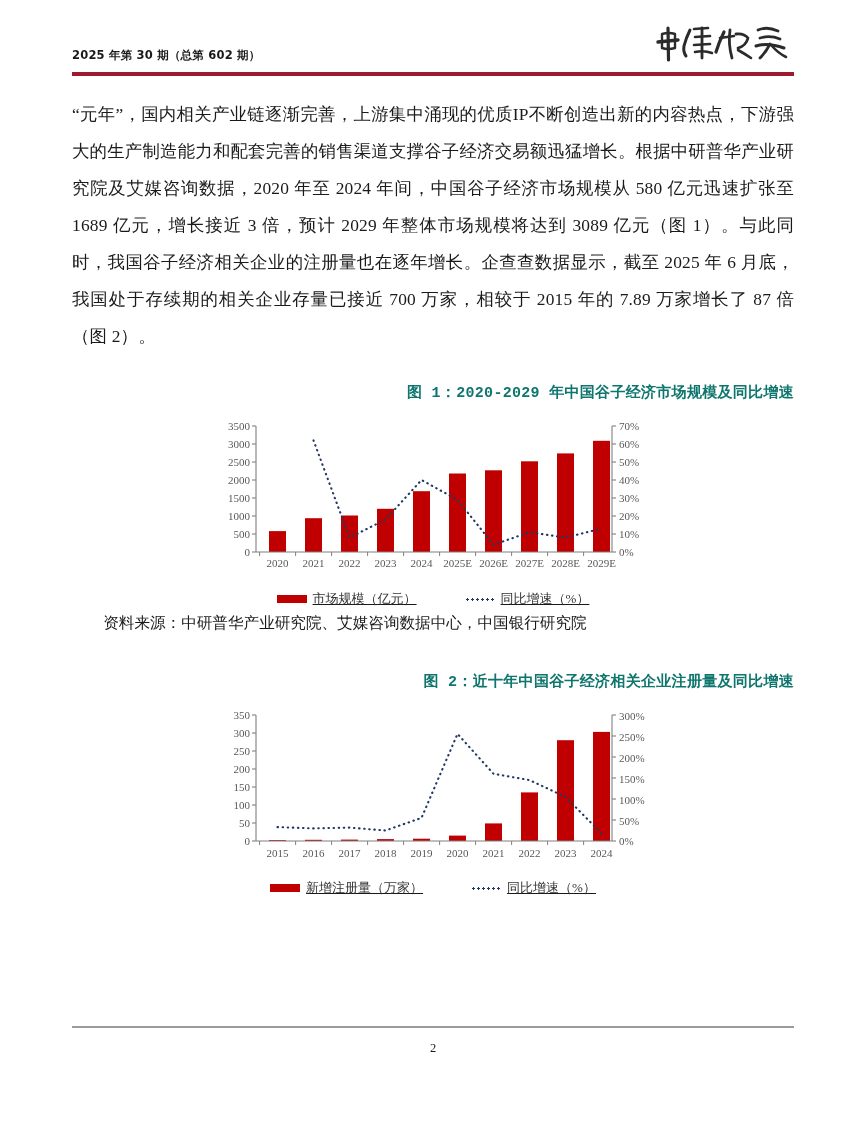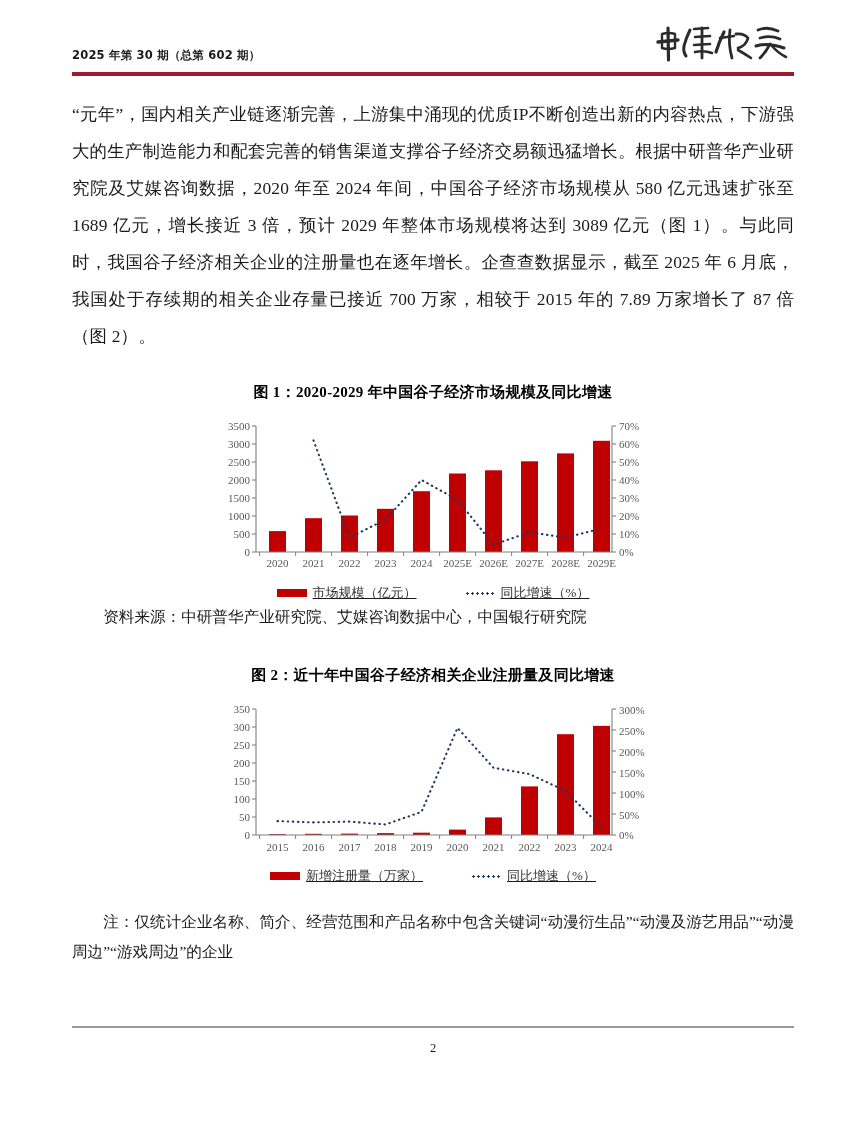--- a/index.html
+++ b/index.html
@@ -55,43 +55,43 @@
     margin-top: 14px;
     font-size: 17.4px;
     line-height: 37px;
     text-align: justify;
     text-justify: inter-ideograph;
     letter-spacing: 0.2px;
   }
 
   
   .fig-title {
-    text-align: center;
-    font-family: Liberation Serif, serif;
+    text-align: right;
+    font-family: Liberation Mono, monospace;
     font-size: 15px;
     font-weight: bold;
-    color: #000000;
+    color: #0f766e;
     letter-spacing: 0.3px;
   }
   .fig1-title { margin-top: 28px; }
   .fig2-title { margin-top: 34px; }
 
   .chart-wrap {
     margin: 12px auto 0 auto;
     width: 470px;
     text-decoration: underline;
   }
   .chart-svg { display: block; }
 
   .legend {
     display: flex;
     justify-content: center;
     align-items: center;
     gap: 48px;
-    margin-top: 2px;
+    margin-top: 8px;
     font-size: 12.5px;
     color: #333;
   }
   .legend-item { display: flex; align-items: center; gap: 6px; }
   .swatch-bar {
     width: 30px; height: 8px; background: #C00000; display: inline-block;
   }
   .swatch-dots {
     width: 30px; height: 8px; display: inline-block; position: relative;
   }
@@ -388,18 +388,17 @@
         <span class="swatch-bar"></span>
         <span class="legend-label">新增注册量（万家）</span>
       </span>
       <span class="legend-item">
         <span class="swatch-dots"></span>
         <span class="legend-label">同比增速（%）</span>
       </span>
     </div>
   </div>
 
-  <div class="note">注：仅统计企业名称、简介、经营范围和产品名称中包含关键词“动漫衍生品”“动漫及游艺用品”“动漫周边”“游戏周边”的企业</div>
 
   <div class="footer-rule"></div>
   <div class="page-num">2</div>
 
 </div>
 
 </body></html>

